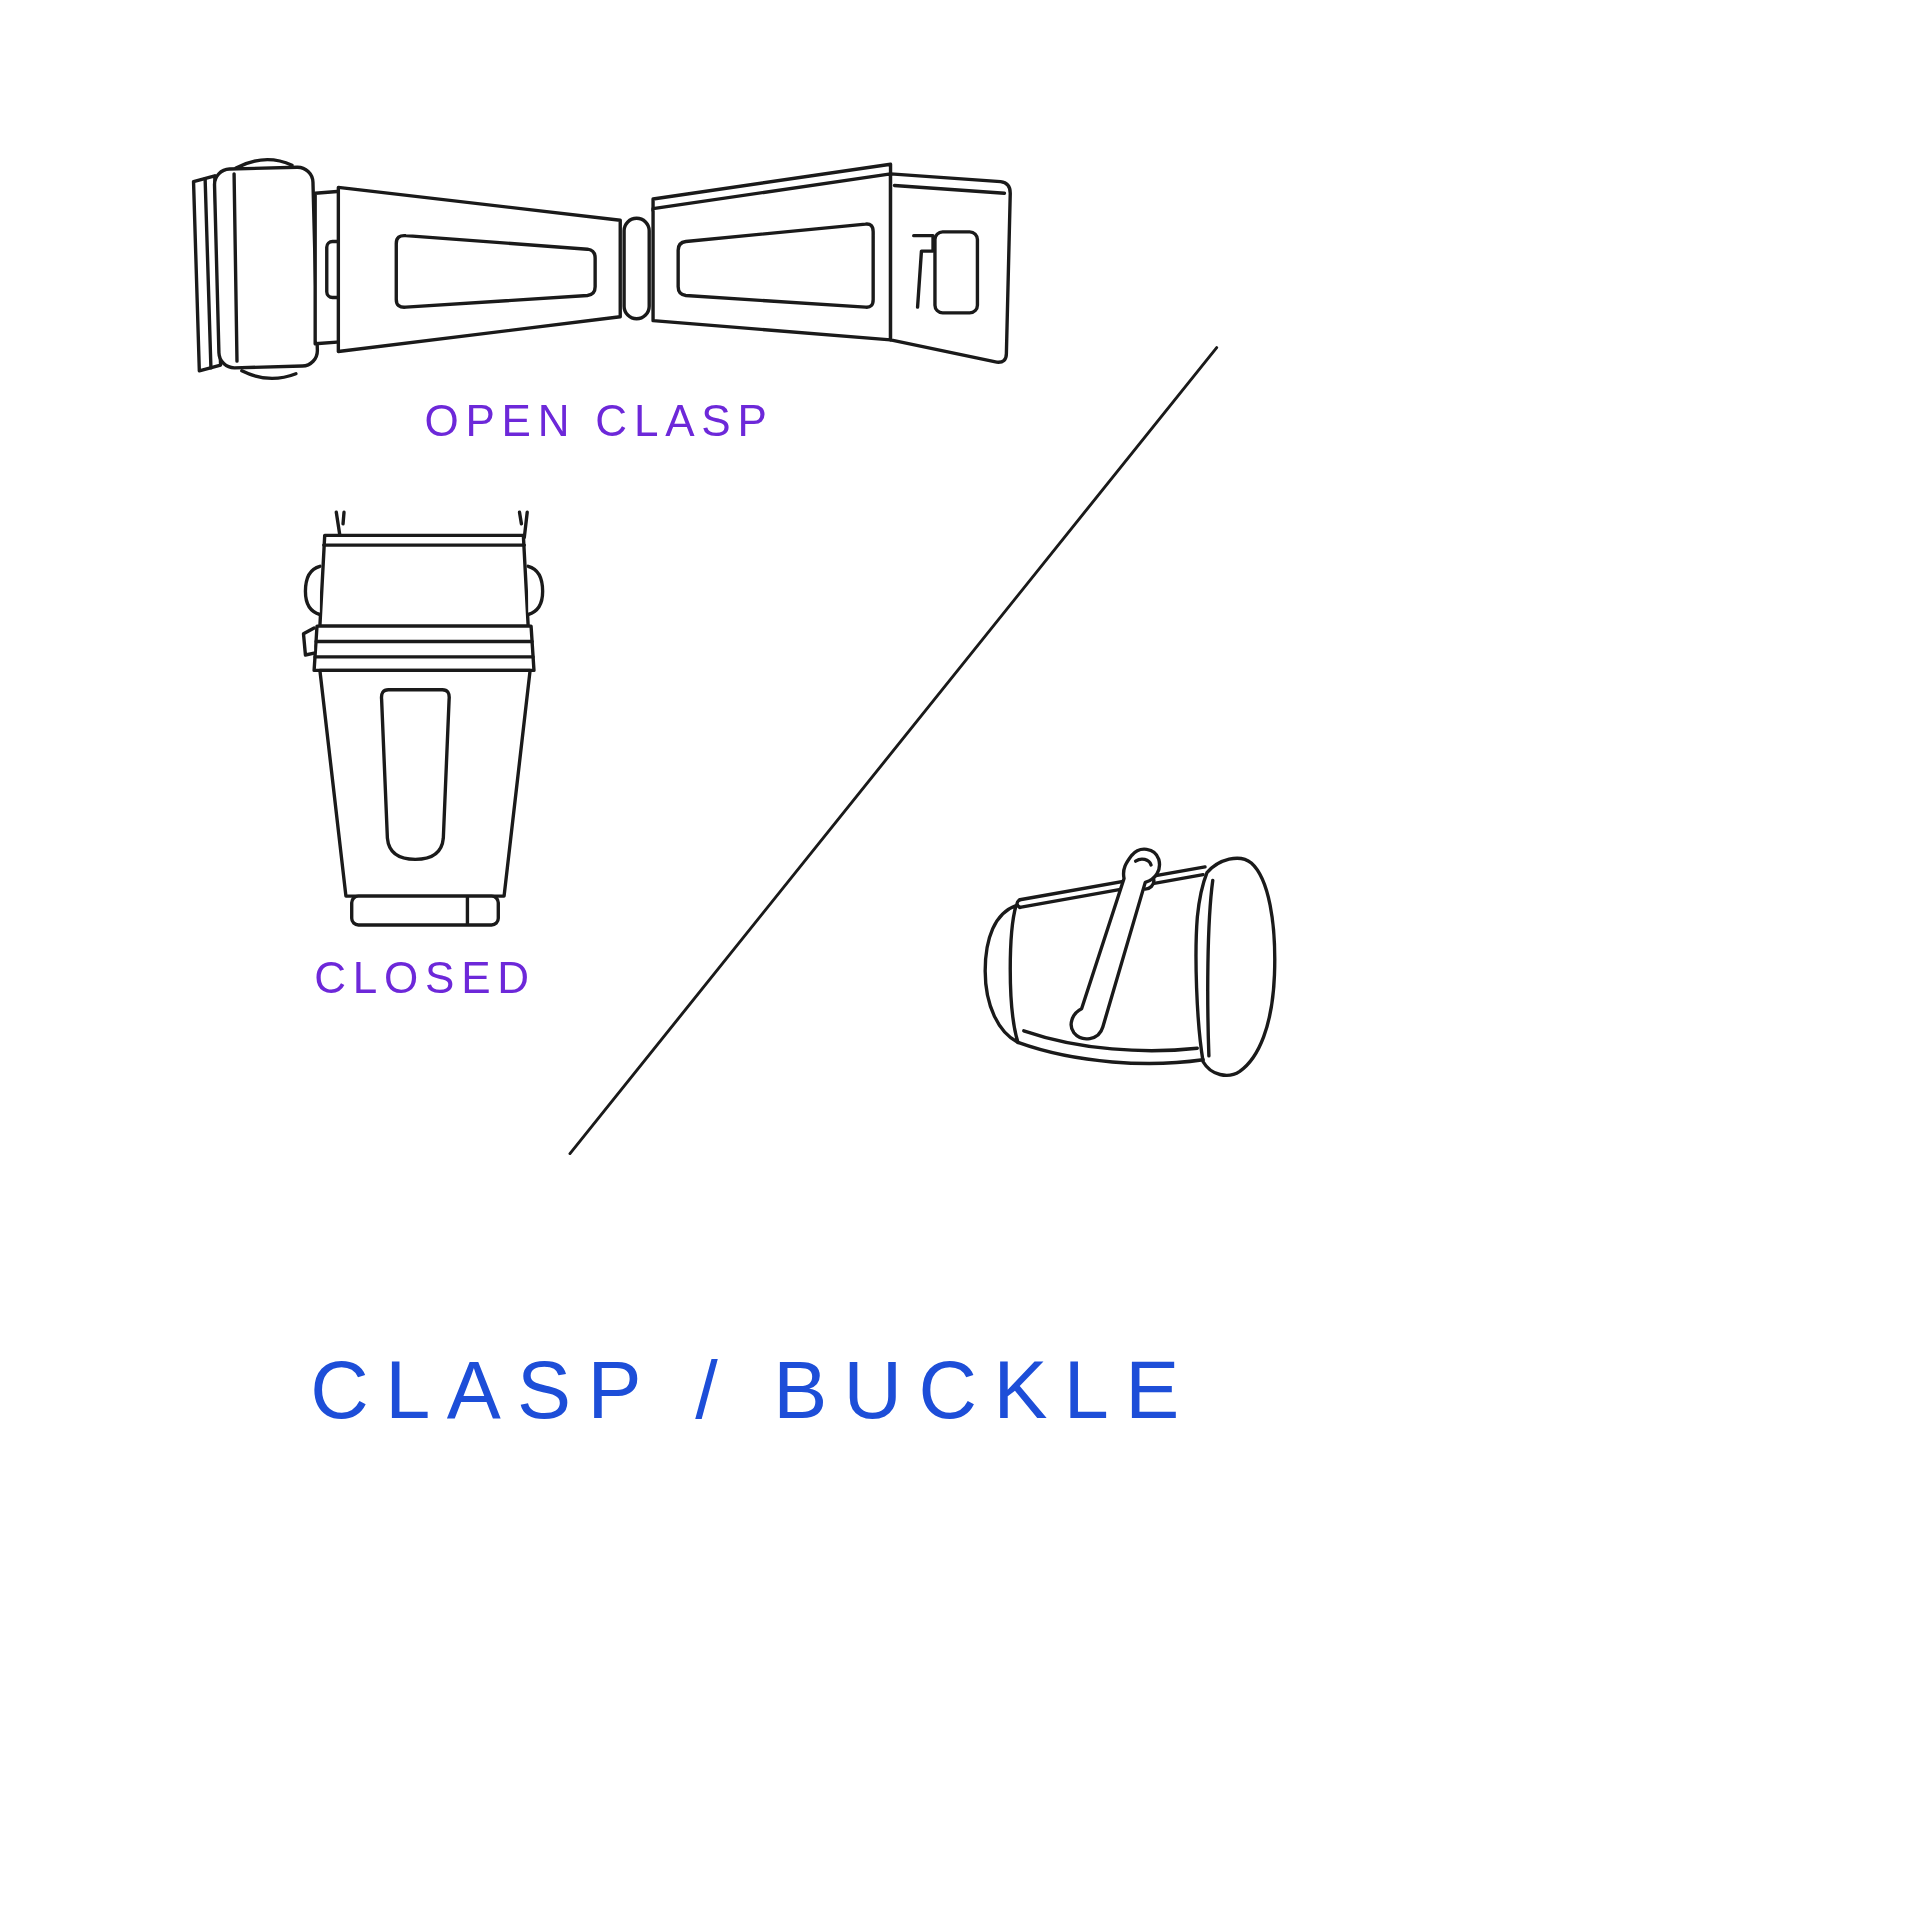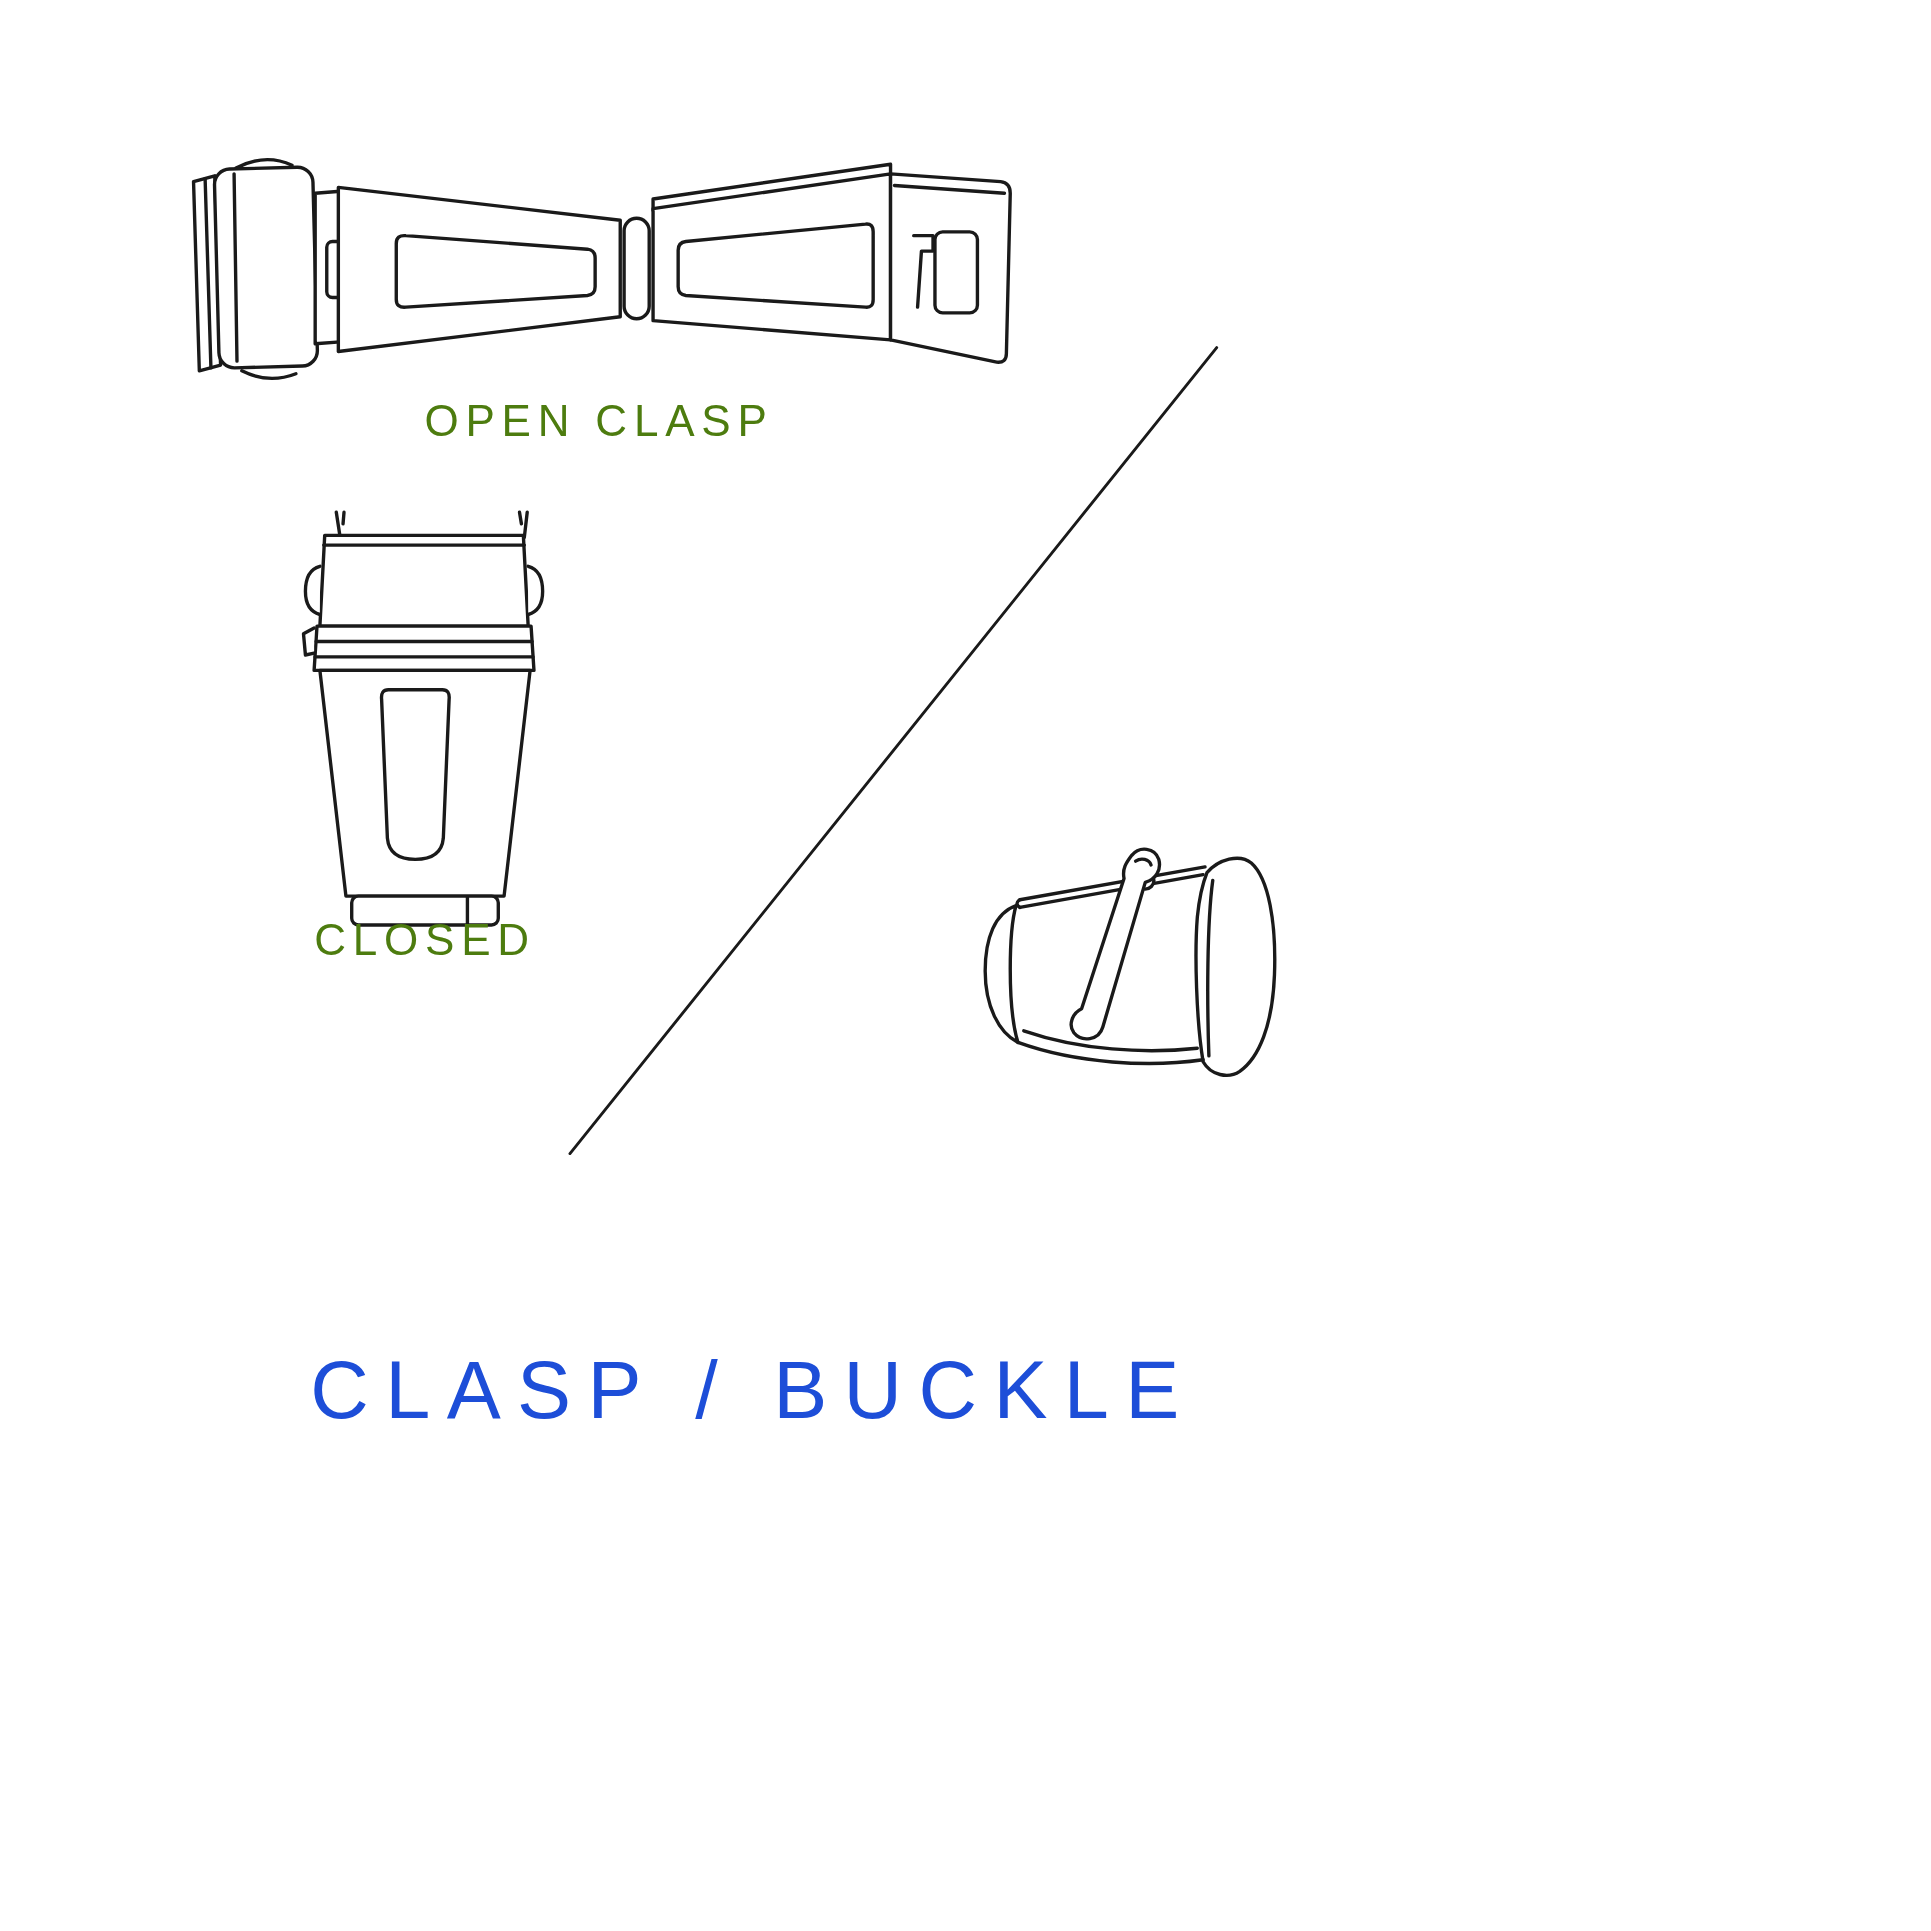--- a/index.html
+++ b/index.html
@@ -16,21 +16,21 @@
     stroke:#1a1a1a;
     stroke-width:3.5;
     fill:none;
     stroke-linejoin:round;
     stroke-linecap:round;
   }
   .art .w{fill:#ffffff;}
   .caption{
     position:absolute;
     text-align:center;
-    color:#4d7c0f;
+    color:#6d28d9;
     font-size:44px;
     letter-spacing:6.8px;
     font-weight:400;
   }
   .big-title{
     position:absolute;
     top:1344px;
     left:0;
     width:1506px;
     text-align:center;
@@ -98,21 +98,21 @@
       <line x1="26" y1="152" x2="252" y2="152"></line>
       <path class="w" d="M25,122 L14,128 L16,150 L25,148"></path>
 
       <path class="w" d="M31,166 L249,166 L222,400 L58,400 Z"></path>
       <path d="M102,186 L158,186 Q166,186 165,196 L159,340 Q157,362 130,362 Q103,362 101,340 L95,196 Q94,186 102,186 Z"></path>
 
       <rect class="w" x="64" y="400" width="152" height="30" rx="7"></rect>
       <line x1="184" y1="401" x2="184" y2="429"></line>
     </svg>
   </div>
-  <div class="caption" style="left:290px; top:915px; width:270px;">CLOSED</div>
+  <div class="caption" style="left:290px; top:953px; width:270px;">CLOSED</div>
 
   <svg class="art fig" style="left:541px; top:328px;" width="695" height="850" viewBox="0 0 720 880">
     <line x1="700" y1="20" x2="30" y2="855" style="stroke-width:3"></line>
   </svg>
 
   <div class="fig" style="left:956px; top:838px; width:338px; height:270px;">
     <svg class="art" width="338" height="270" viewBox="0 0 350 280">
 
       <path class="w" d="M62,70 C40,78 30,104 30,138 C30,174 44,202 64,212 C59,196 56,168 56,136 C56,106 58,84 62,70 Z"></path>
 

